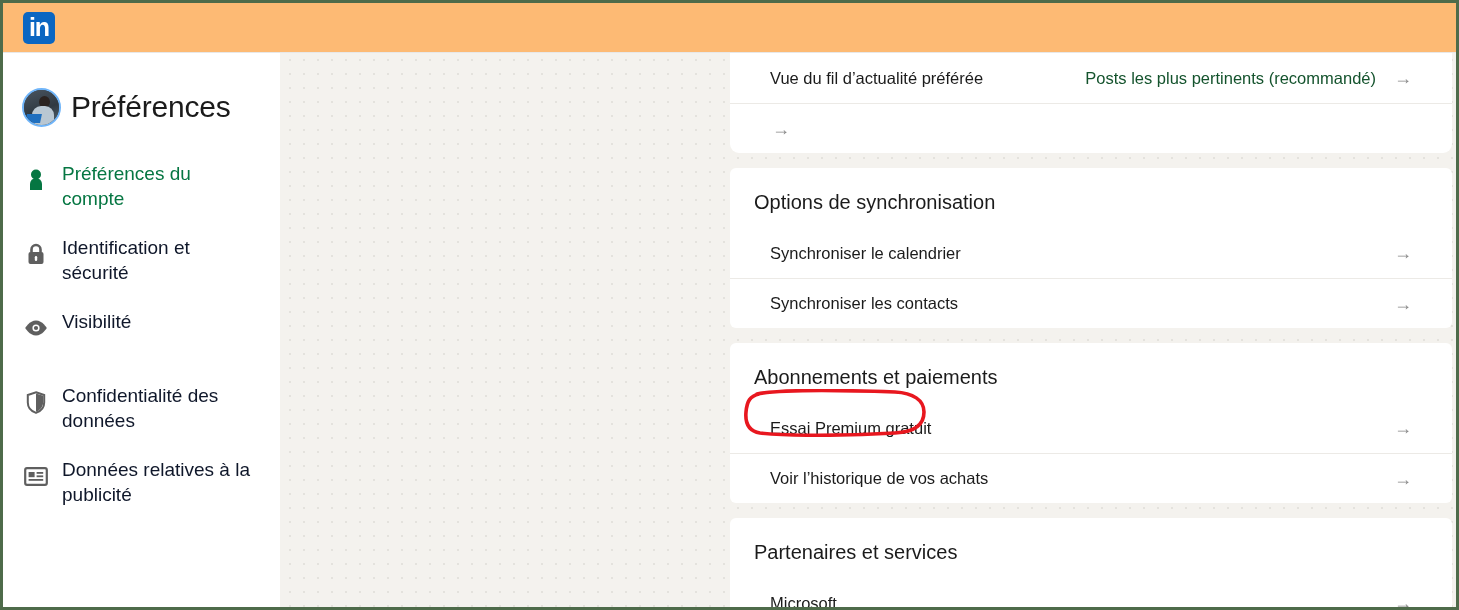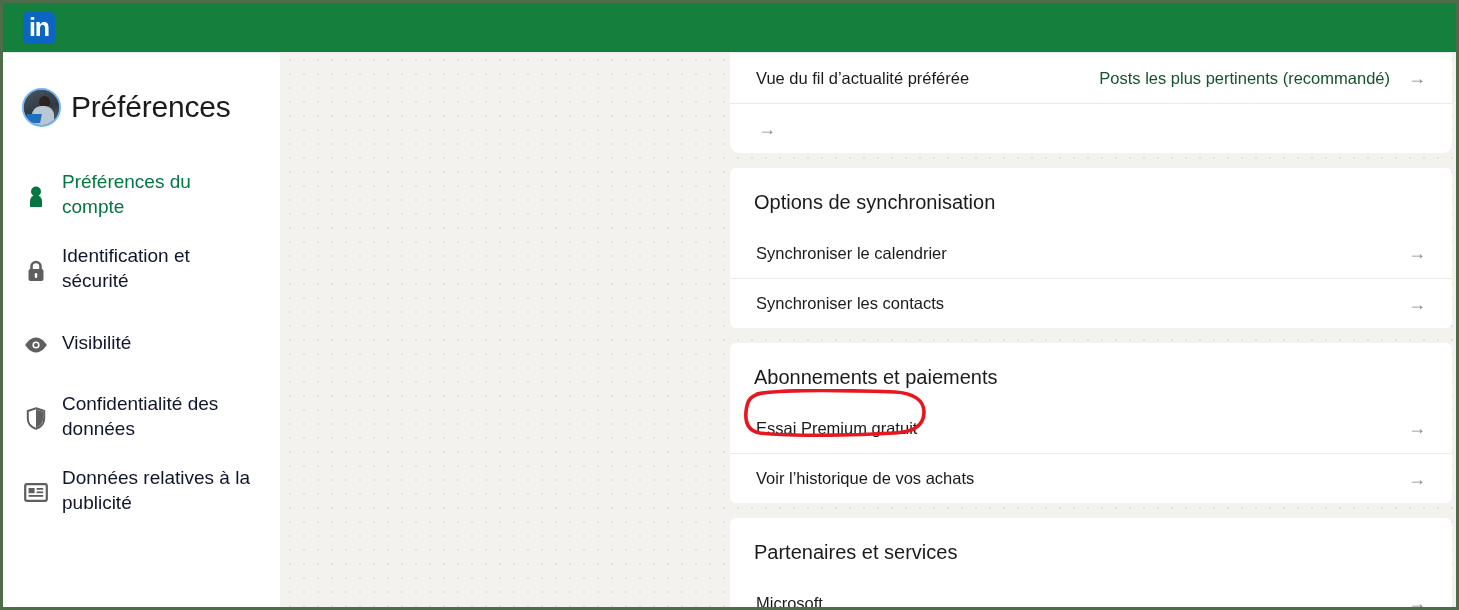--- a/index.html
+++ b/index.html
@@ -22,21 +22,21 @@
     overflow: hidden;
   }
 
   
   .topbar {
     position: absolute;
     left: 0;
     top: 0;
     width: 100%;
     height: 50px;
-    background: #15803d;
+    background: #fdba74;
     border-bottom: 1px solid #e8e8e8;
     box-sizing: border-box;
   }
   .li-logo {
     position: absolute;
     left: 20px;
     top: 9px;
     width: 32px;
     height: 32px;
     background: #0a66c2;
@@ -134,21 +134,21 @@
   }
 
   .nav {
     position: absolute;
     left: 0;
     top: 100px;
     width: 100%;
   }
   .nav-item {
     display: flex;
-    align-items: center;
+    align-items: flex-start;
     padding: 0 18px 0 19px;
     height: 74px;
     box-sizing: border-box;
     cursor: pointer;
   }
   .nav-ico {
     flex: 0 0 28px;
     width: 28px;
     height: 28px;
     margin-top: 13px;
@@ -192,21 +192,21 @@
     color: #1b1b1b;
     padding: 23px 24px 14px 24px;
     font-weight: normal;
     margin: 0;
   }
 
   .row {
     display: flex;
     align-items: center;
     min-height: 50px;
-    padding: 0 26px;
+    padding: 0 40px;
     border-top: 1px solid #eceae6;
     box-sizing: border-box;
     cursor: pointer;
     position: relative;
   }
   .row.no-sep { border-top: none; }
   .row-label {
     font-size: 16.5px;
     color: #1b1b1b;
     flex: 1 1 auto;

